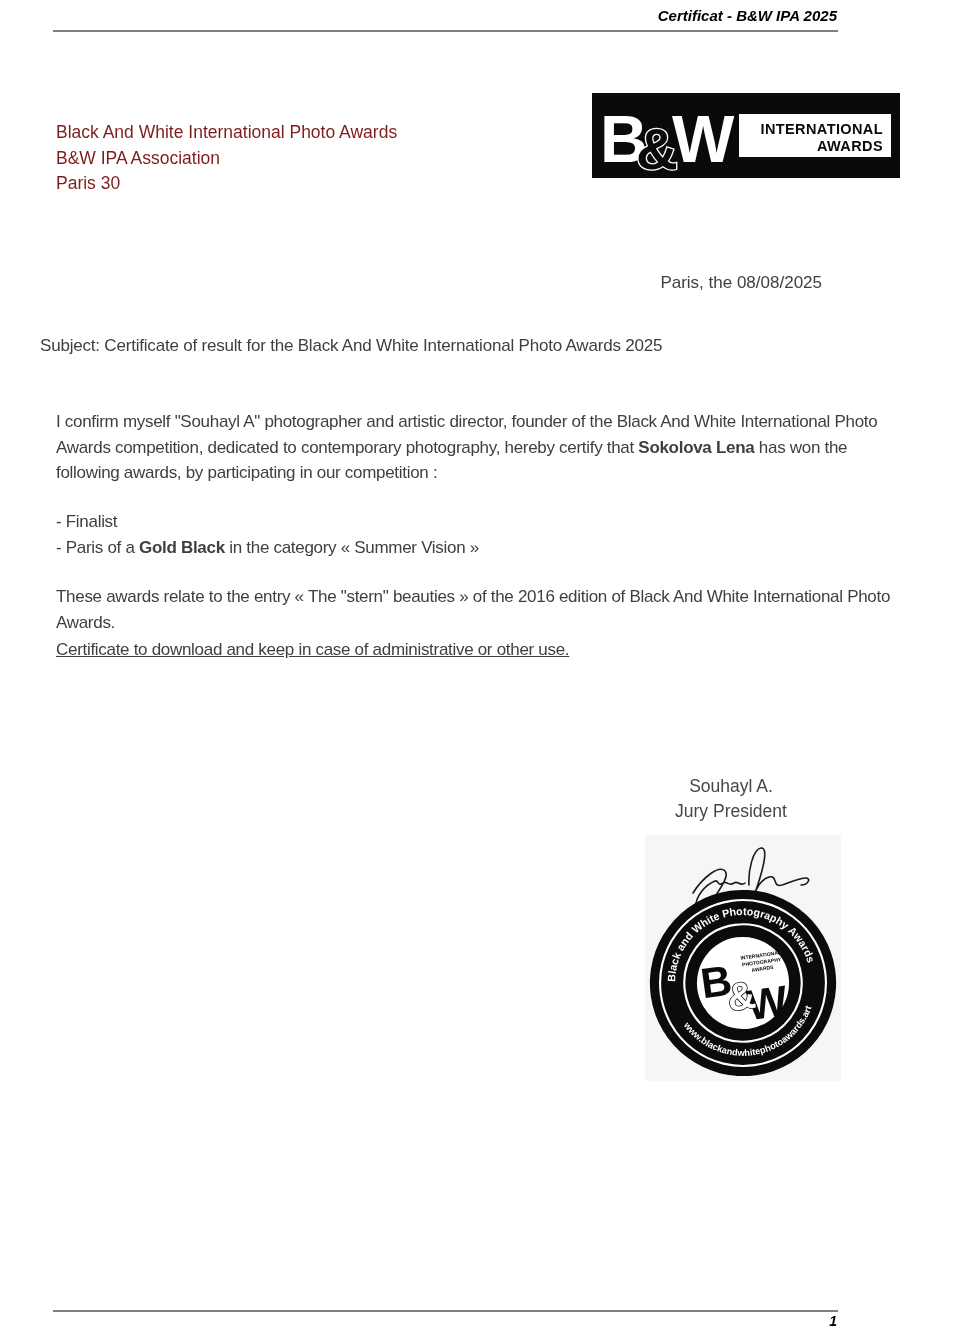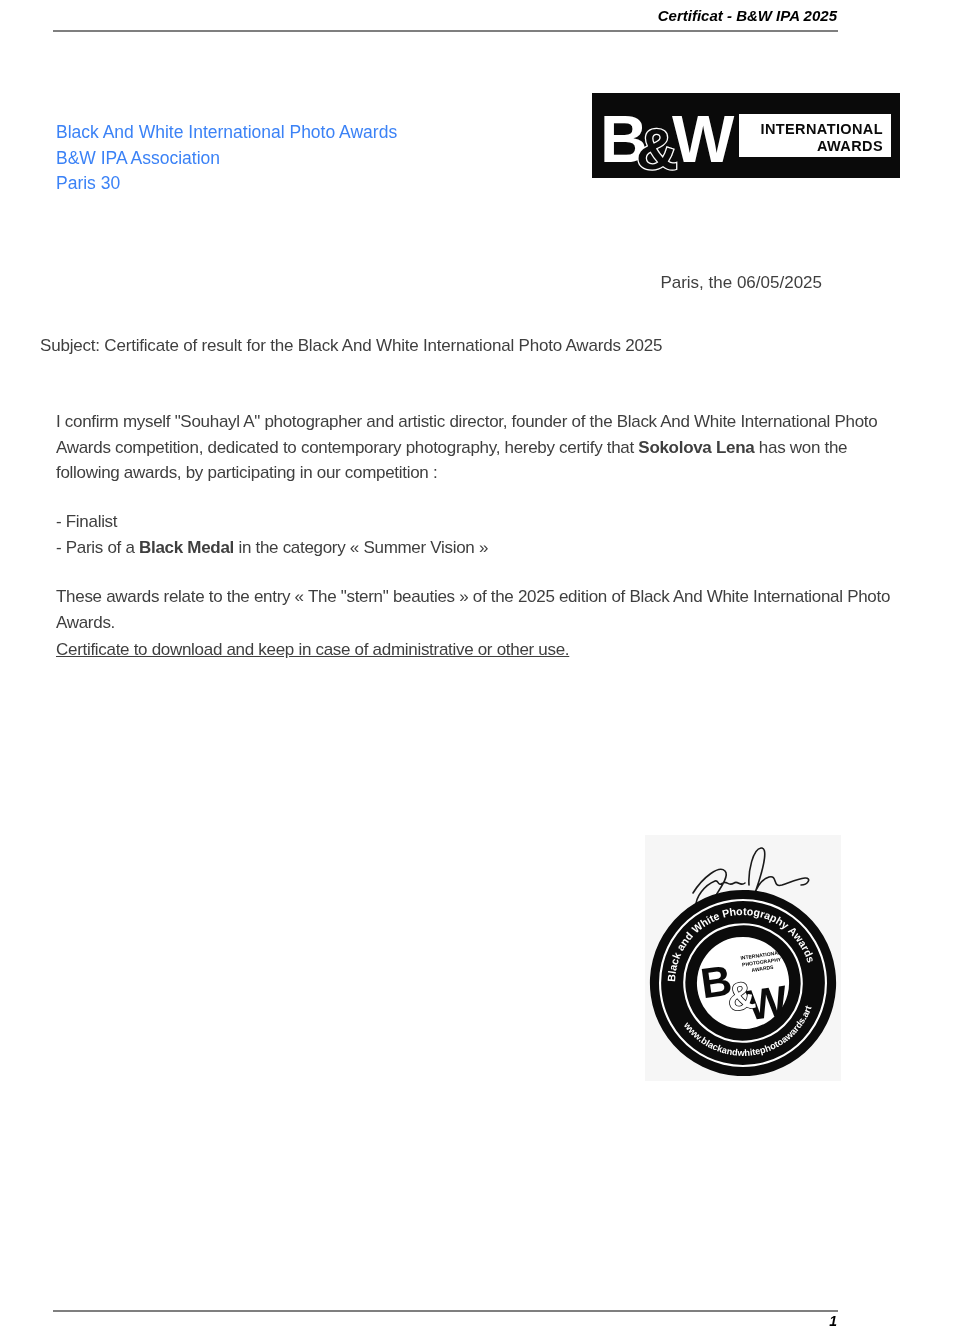--- a/index.html
+++ b/index.html
@@ -6,21 +6,21 @@
   .page{
     position:relative;width:900px;height:1341px;background:#ffffff;overflow:hidden;
     font-family:"Liberation Sans","DejaVu Sans",sans-serif;color:#3f3f3f;
   }
   
   .header-title{position:absolute;top:7px;right:63px;font-size:15px;font-weight:bold;font-style:italic;color:#000;}
   .header-rule{position:absolute;top:30px;left:53px;right:62px;height:0;border-top:2px solid #7f7f7f;}
   .footer-rule{position:absolute;top:1310px;left:53px;right:62px;height:0;border-top:2px solid #7f7f7f;}
   .footer-page{position:absolute;top:1313px;right:63px;font-size:14px;font-weight:bold;font-style:italic;color:#000;}
   
-  .sender{position:absolute;left:56px;top:120px;font-size:17.5px;line-height:25.5px;color:#3b82f6;}
+  .sender{position:absolute;left:56px;top:120px;font-size:17.5px;line-height:25.5px;color:#7f1d1d;}
   
   .logo{position:absolute;left:592px;top:93px;width:313px;height:85px;}
   
   .date-line{position:absolute;top:273px;right:78px;font-size:17px;}
   .subject{position:absolute;left:40px;top:336px;font-size:17px;letter-spacing:-0.2px;}
   
   .para{position:absolute;left:56px;width:852px;font-size:17px;line-height:25.5px;letter-spacing:-0.3px;}
   .para1{top:409px;}
   .awards{top:509px;}
   .para2{top:584px;}
@@ -51,38 +51,42 @@
     <rect x="147" y="21" width="152" height="43" fill="#ffffff"></rect>
     <g font-family="Liberation Sans, DejaVu Sans, sans-serif" font-weight="bold">
       <text x="8" y="69" font-size="66" fill="#ffffff">B</text>
       <text x="80" y="69" font-size="66" fill="#ffffff">W</text>
       <text x="44" y="76" font-size="58" fill="#0a0a0a" stroke="#ffffff" stroke-width="2.5" paint-order="stroke">&amp;</text>
       <text x="291" y="41" font-size="14.5" fill="#0a0a0a" text-anchor="end" letter-spacing="0.4">INTERNATIONAL</text>
       <text x="291" y="58" font-size="14.5" fill="#0a0a0a" text-anchor="end" letter-spacing="0.4">AWARDS</text>
     </g>
   </svg>
 
-  <div class="date-line">Paris, the 06/05/2025</div>
+  <div class="date-line">Paris, the 08/08/2025</div>
 
   <div class="subject">Subject: Certificate of result for the Black And White International Photo Awards 2025</div>
 
   <div class="para para1">
     <span>I confirm myself "Souhayl A" photographer and artistic director, founder of the Black And White International Photo Awards competition, dedicated to contemporary photography, hereby certify that </span><span class="b">Sokolova Lena</span><span> has won the following awards, by participating in our competition :</span>
   </div>
 
   <div class="para awards">
     <div>- Finalist</div>
     <div>
-      <span>- Paris of a </span><span class="b">Black Medal</span><span> in the category « Summer Vision »</span>
+      <span>- Paris of a </span><span class="b">Gold Black</span><span> in the category « Summer Vision »</span>
     </div>
   </div>
 
-  <div class="para para2">These awards relate to the entry « The "stern" beauties » of the 2025 edition of Black And White International Photo Awards.</div>
+  <div class="para para2">These awards relate to the entry « The "stern" beauties » of the 2016 edition of Black And White International Photo Awards.</div>
   <div class="para para3">Certificate to download and keep in case of administrative or other use.</div>
 
+  <div class="sig-block">
+    <div>Souhayl A.</div>
+    <div>Jury President</div>
+  </div>
 
   <div class="img-box">
 
     <svg class="sig-svg" viewBox="0 0 196 80" xmlns="http://www.w3.org/2000/svg">
       <g fill="none" stroke="#1a1a1a" stroke-width="1.6" stroke-linecap="round">
         <path d="M 48 58 C 58 42, 74 30, 80 36 C 85 41, 74 55, 66 68 C 60 77, 52 80, 51 72 C 50 62, 60 50, 70 46 C 74 44.5, 72 52, 78 48 C 82 45, 83 52, 89 48 C 93 45, 95 52, 100 48"></path>
         <path d="M 104 50 C 103 36, 108 14, 116 13 C 123 12, 119 30, 114 46 C 110 59, 105 70, 109 60 C 112 52, 117 44, 124 42 C 133 39.5, 127 53, 137 50 C 146 47, 152 44, 160 43 C 167 42.5, 163 50, 156 50"></path>
       </g>
     </svg>
 

